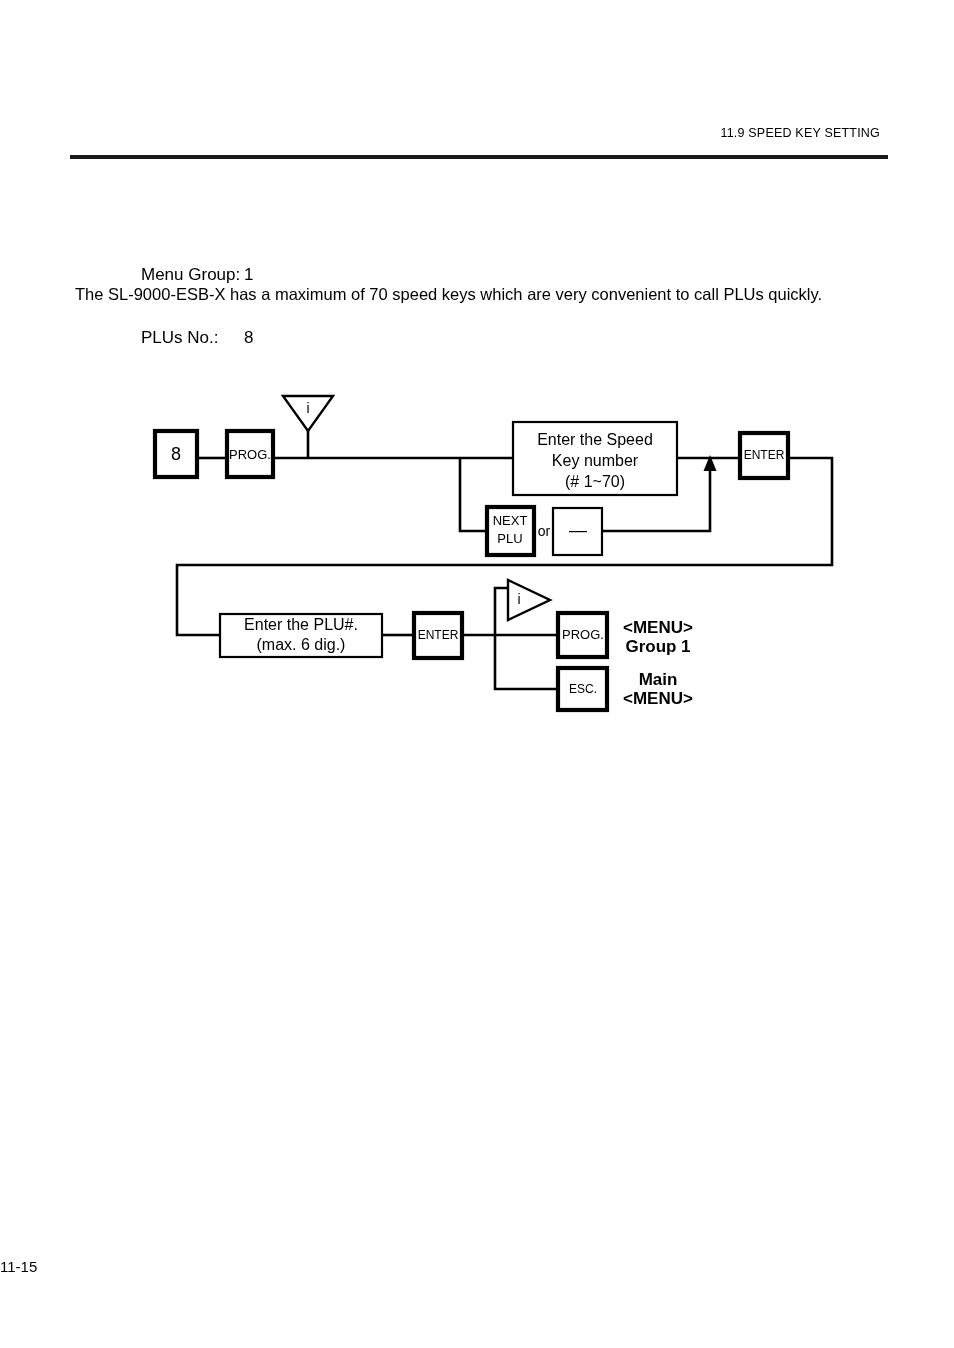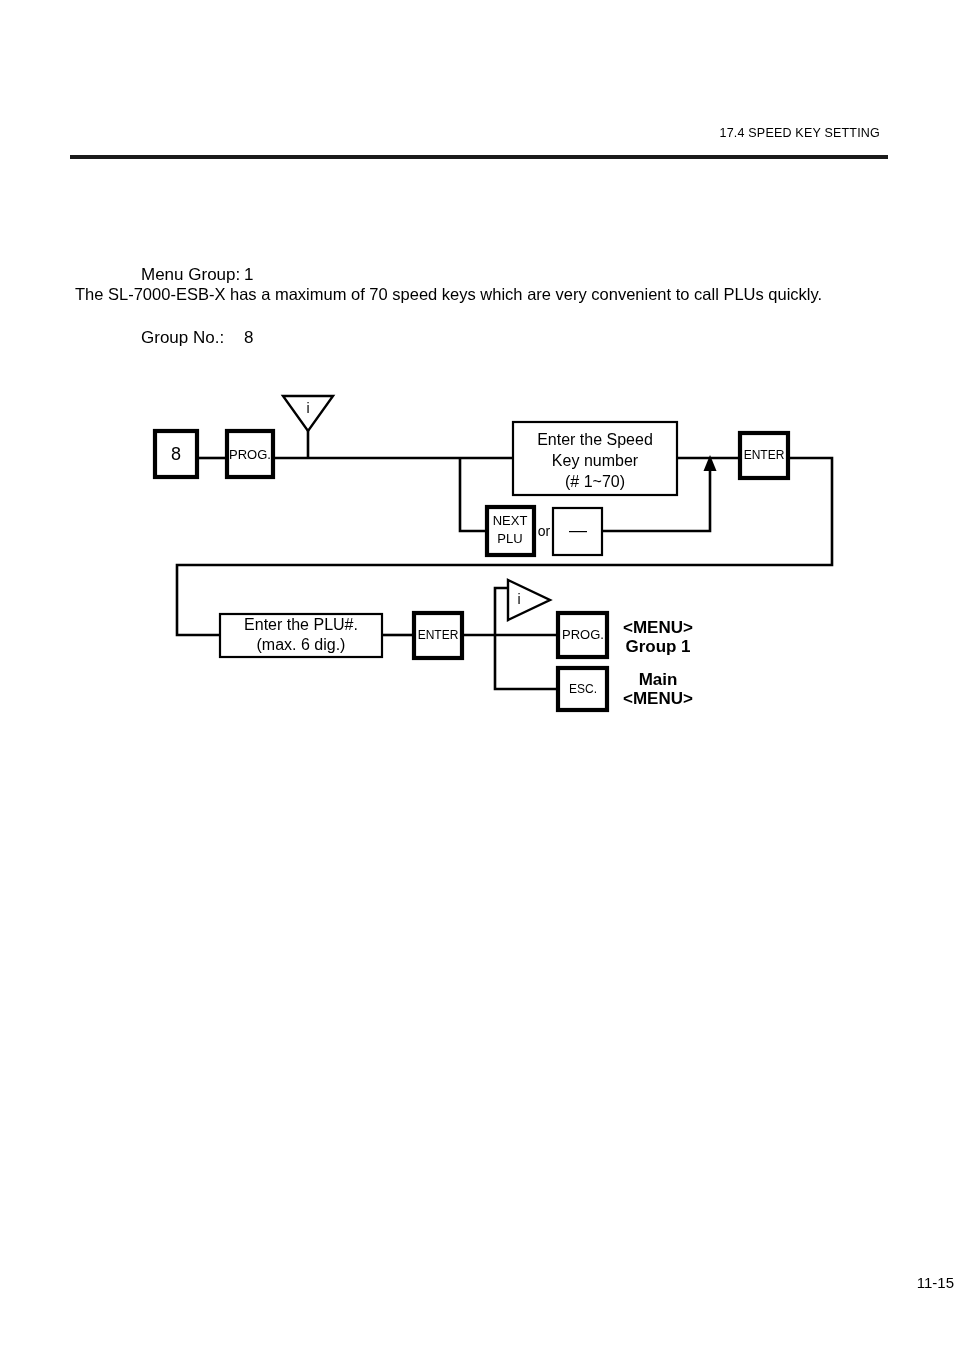--- a/index.html
+++ b/index.html
@@ -106,40 +106,39 @@
   .lbl-tri { font-size: 14px; }
   .lbl-or { font-size: 14px; }
   .lbl-menu-b { font-size: 17px; font-weight: bold; }
 
   
   #page-footer {
     position: absolute;
     left: 0;
     top: 1258px;
     width: 954px;
-    text-align: right;
+    text-align: left;
     font-size: 15px;
-    margin-top: 16px;
   }
 </style>
 </head>
 <body>
 
 <div id="header-area">
-  <div id="header-title">17.4 SPEED KEY SETTING</div>
+  <div id="header-title">11.9 SPEED KEY SETTING</div>
   <div id="header-rule"></div>
 </div>
 
 <div id="meta-block">
   <span class="meta-row" id="meta-group"><span class="meta-label">Menu Group:</span><span class="meta-value">1</span></span>
-  <span class="meta-row" id="meta-item"><span class="meta-label">Group No.:</span><span class="meta-value">8</span></span>
+  <span class="meta-row" id="meta-item"><span class="meta-label">PLUs No.:</span><span class="meta-value">8</span></span>
 </div>
 
 <div id="intro-paragraph">
-  <span>The SL-7000-ESB-X has a maximum of 70 speed keys which are very convenient to call PLUs quickly.</span>
+  <span>The SL-9000-ESB-X has a maximum of 70 speed keys which are very convenient to call PLUs quickly.</span>
 </div>
 
 <div id="flow-diagram">
 <svg width="954" height="1348" viewBox="0 0 954 1348" xmlns="http://www.w3.org/2000/svg">
 
   <line class="wire" x1="197" y1="458" x2="227" y2="458"></line>
 
   <line class="wire" x1="273" y1="458" x2="513" y2="458"></line>
 
   <line class="wire" x1="308" y1="430" x2="308" y2="458"></line>

